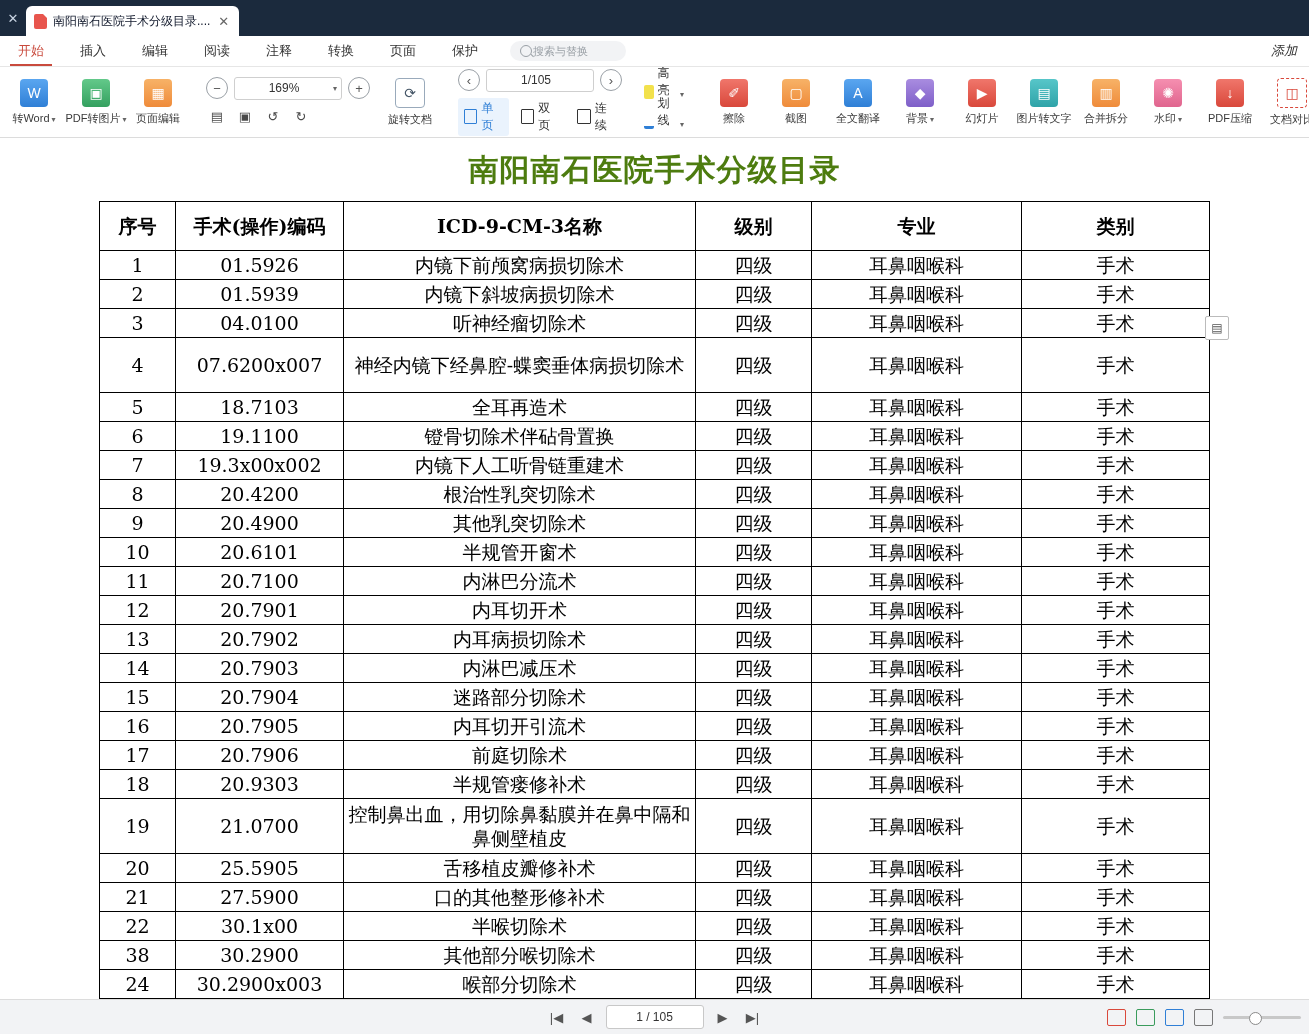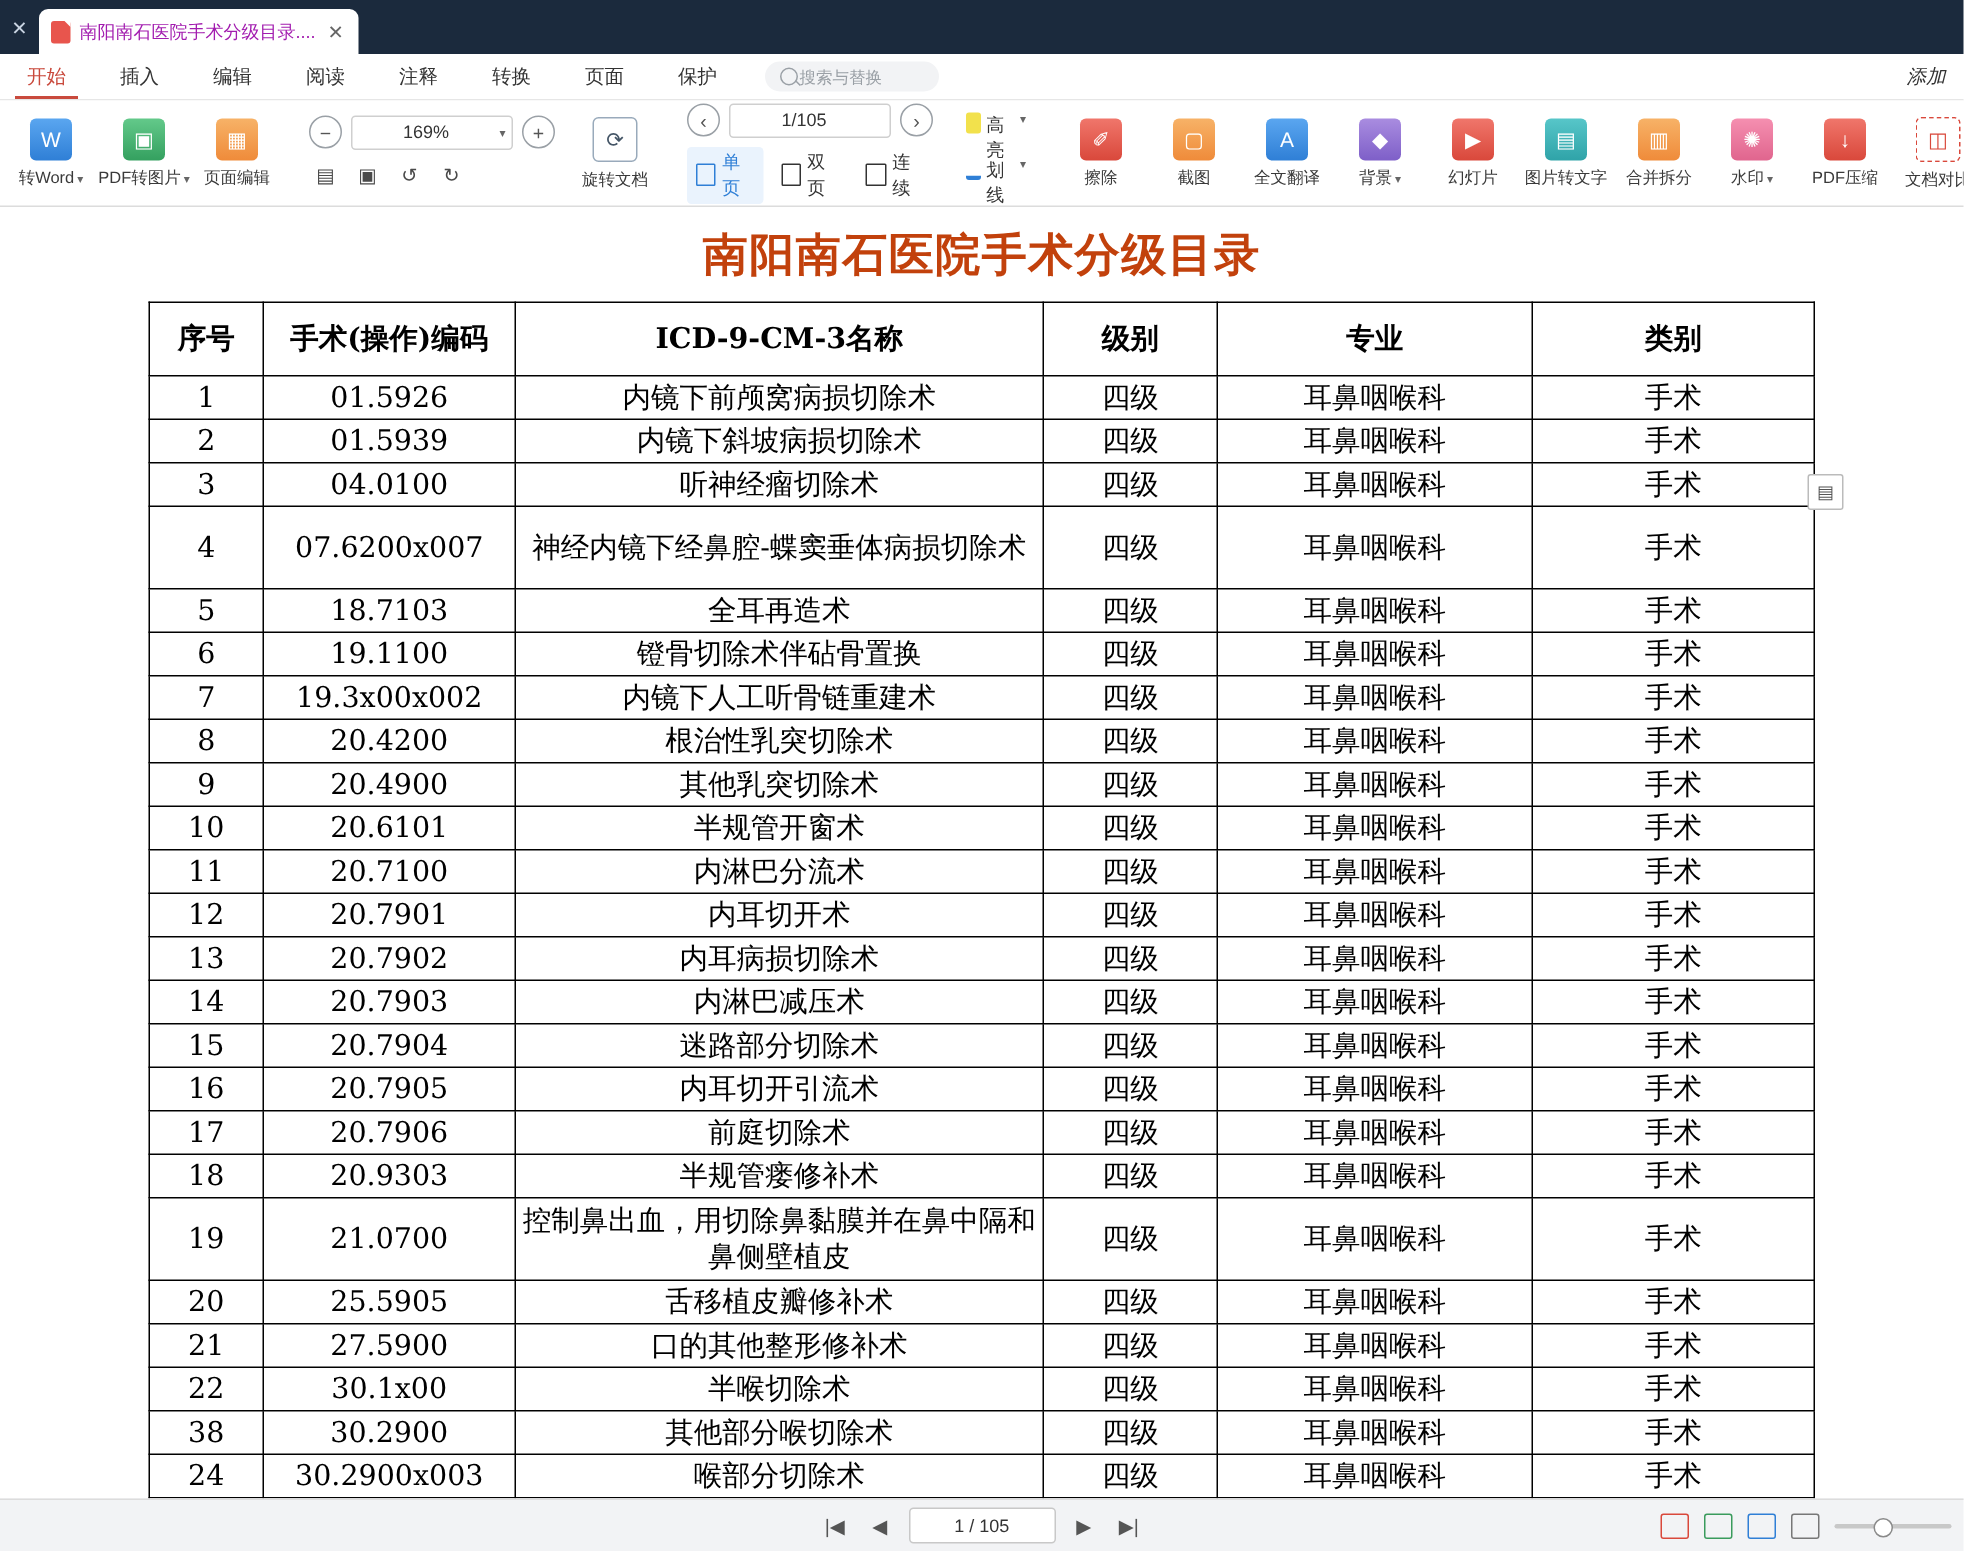--- a/index.html
+++ b/index.html
@@ -62,21 +62,21 @@
   .tab .doc-icon:after {
     content: "";
     position: absolute;
     right: 0; top: 0;
     border-width: 0 4px 4px 0;
     border-style: solid;
     border-color: transparent #ffffff transparent transparent;
   }
   .tab .tab-title {
     font-size: 12px;
-    color: #a21caf;
+    color: #0f172a;
     white-space: nowrap;
     overflow: hidden;
     text-overflow: ellipsis;
   }
   .tab .tab-close {
     font-size: 13px;
     color: #666;
     padding: 0 2px;
   }
 
@@ -280,21 +280,21 @@
     background: #eaf3fd;
   }
   .view-chip .vi {
     width: 13px; height: 13px;
     border: 1.3px solid currentColor;
     border-radius: 1px;
     display: inline-block;
   }
   .hl-btn {
     display: flex;
-    align-items: flex-start;
+    align-items: flex-end;
     gap: 4px;
     font-size: 12px;
     color: #333;
     height: 24px;
     padding: 0 2px;
   }
   .hl-swatch {
     width: 14px; height: 14px;
     border-radius: 2px;
     display: inline-block;
@@ -309,21 +309,21 @@
   }
   .page {
     position: relative;
     padding: 4px 0 0 0;
   }
   .doc-title {
     text-align: center;
     font-family: "DejaVu Serif", "Liberation Serif", serif;
     font-weight: bold;
     font-size: 30px;
-    color: #c2410c;
+    color: #4d7c0f;
     letter-spacing: 1px;
     margin: 8px 0 10px 0;
   }
   table.grid {
     border-collapse: collapse;
     margin: 0 auto;
     width: 1110px;
     table-layout: fixed;
     font-family: "DejaVu Serif", "Liberation Serif", serif;
   }

